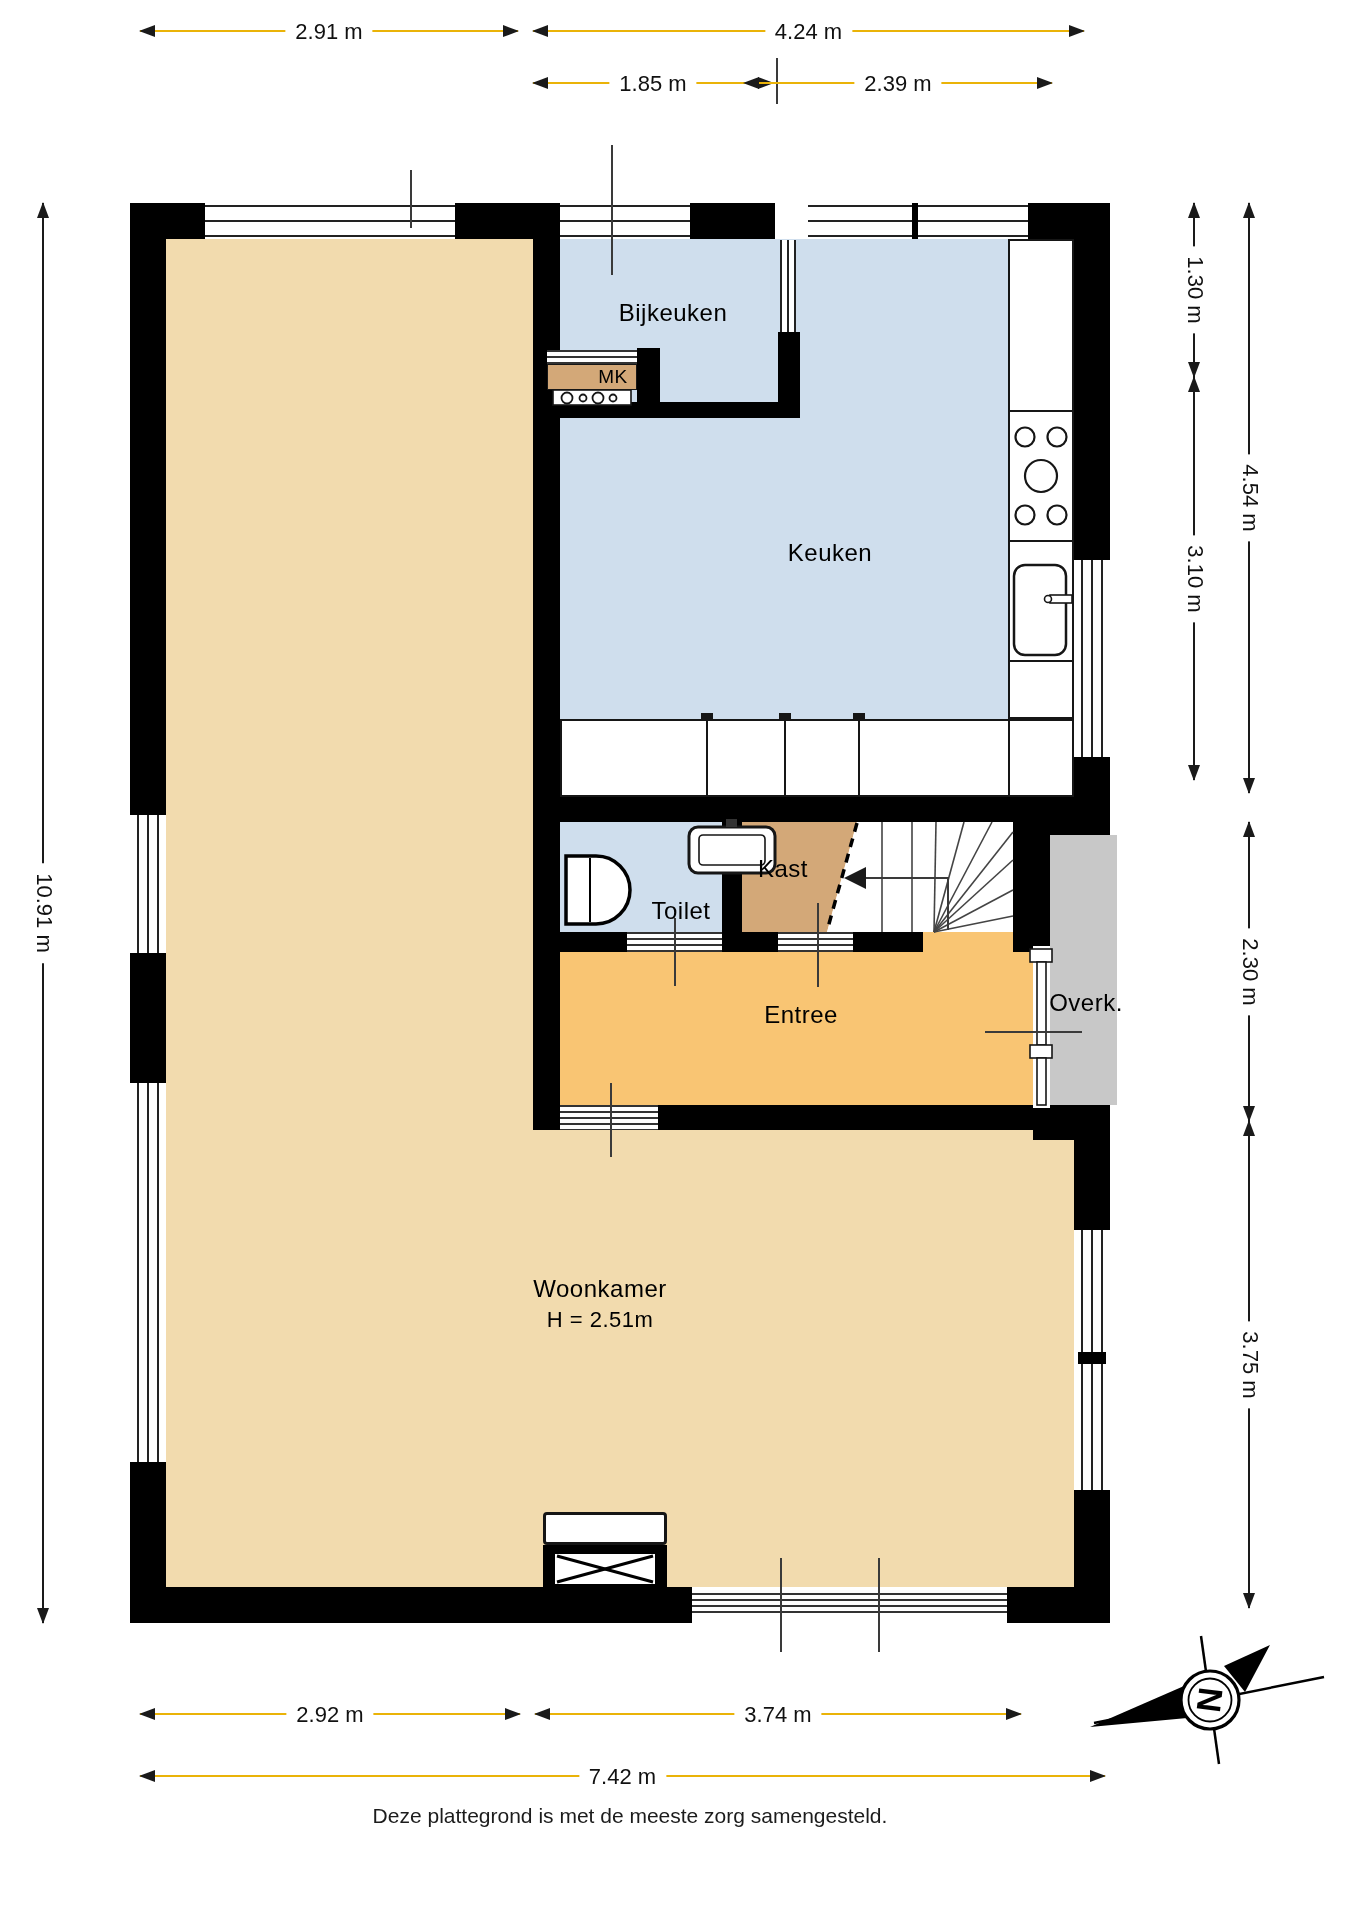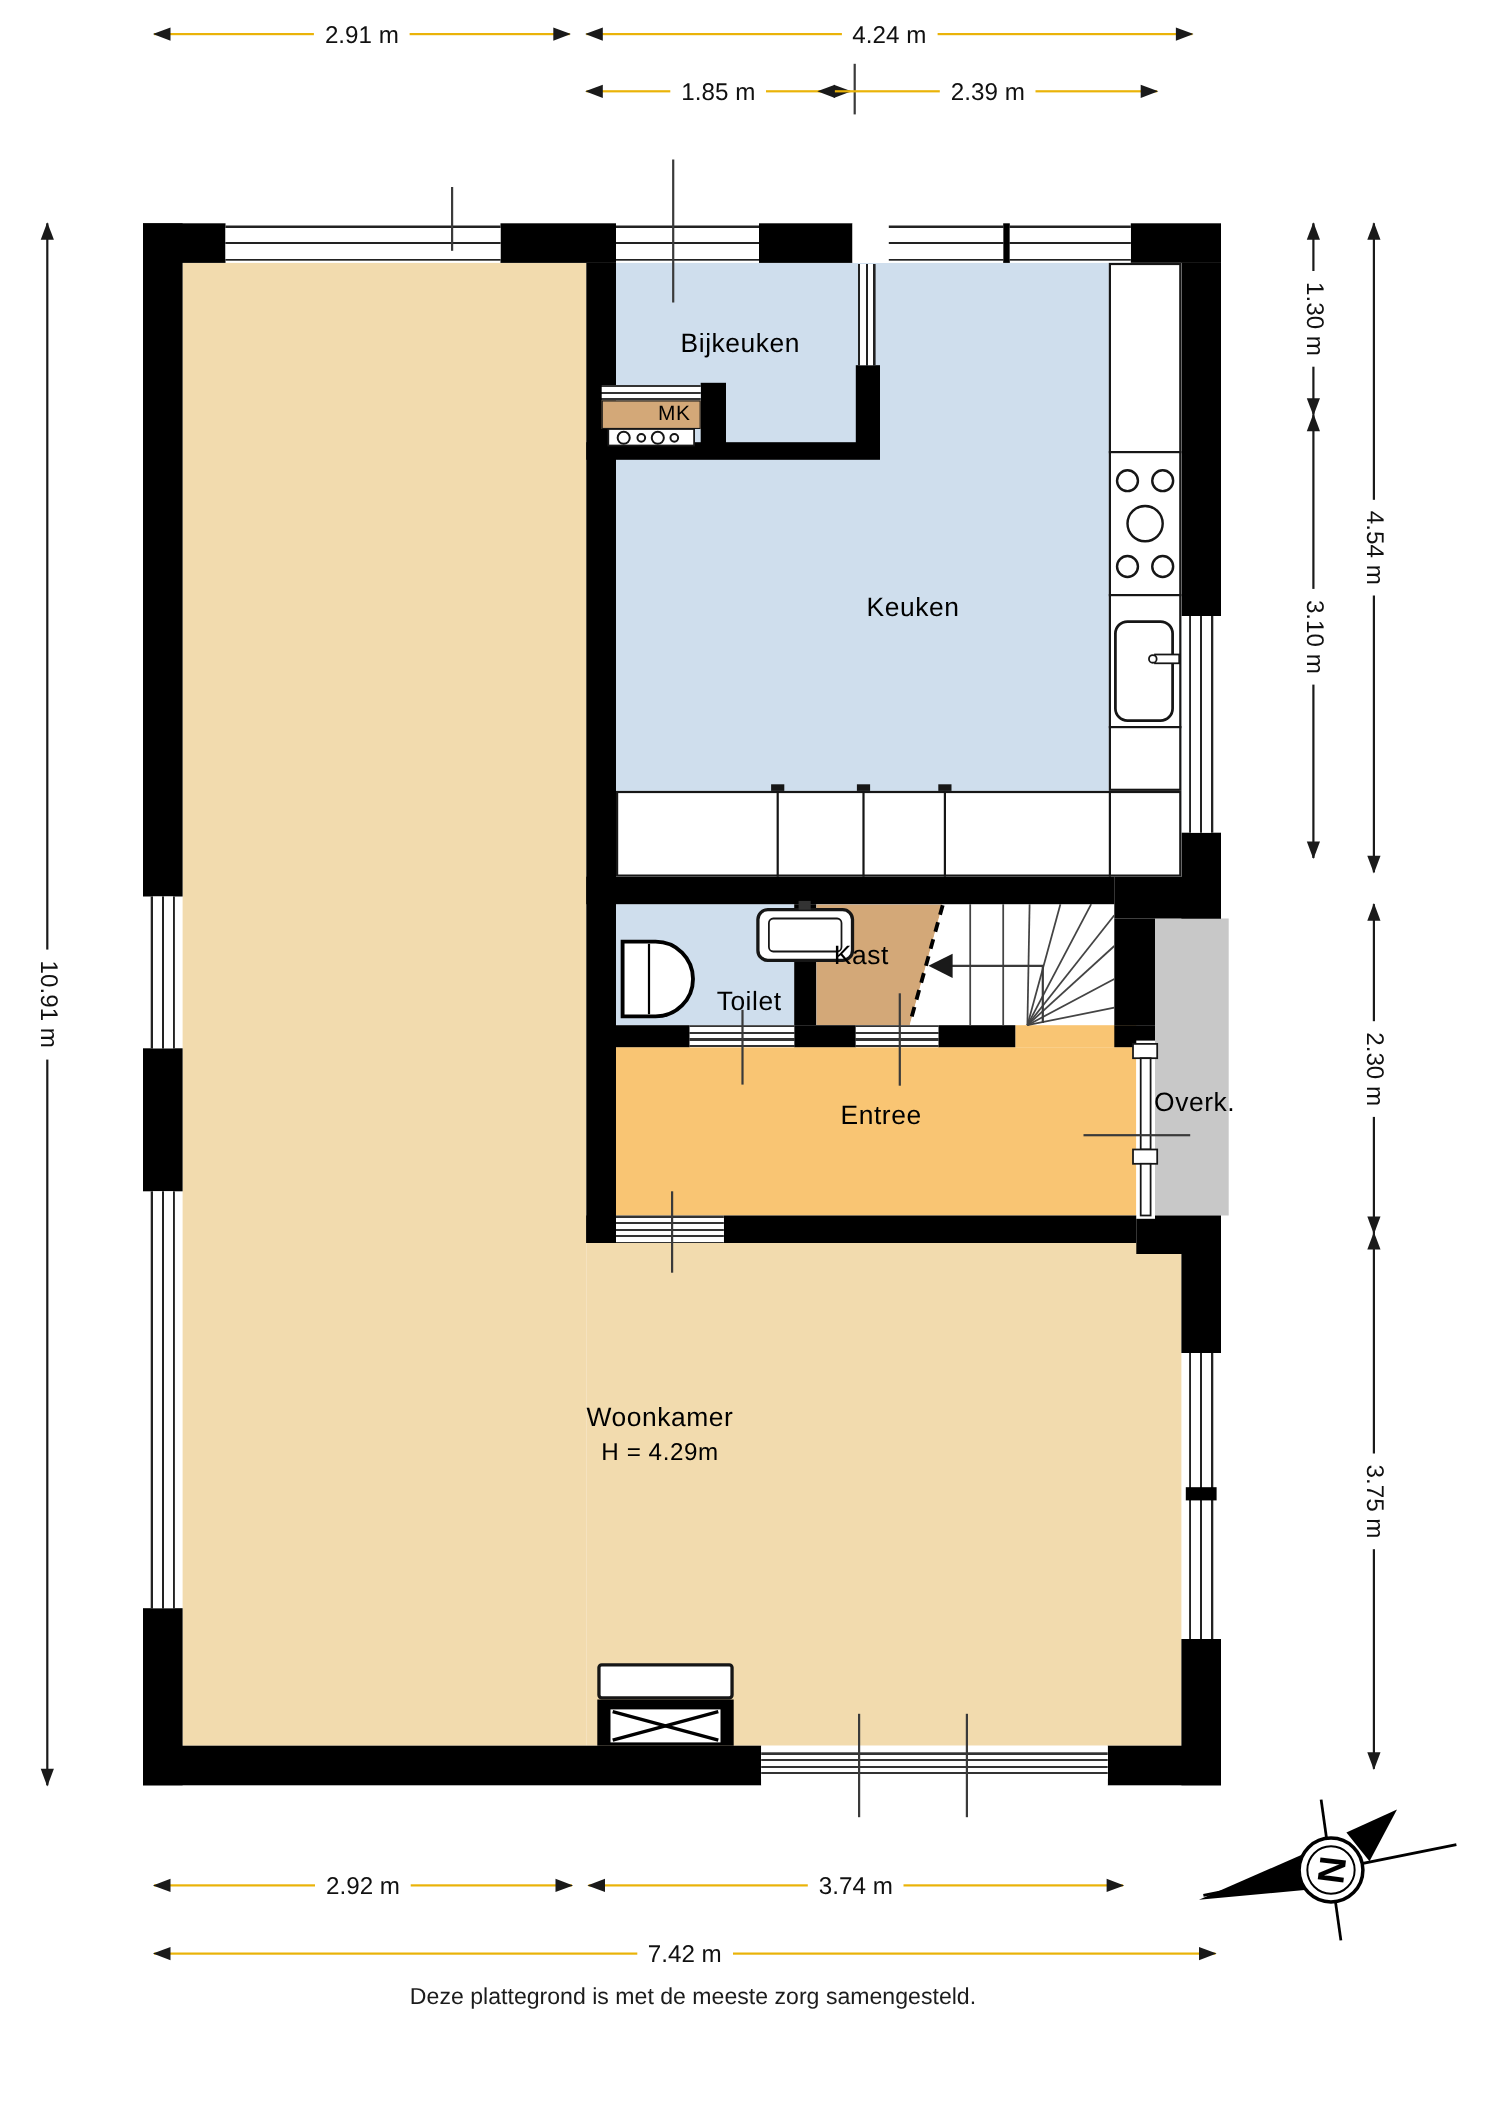--- a/index.html
+++ b/index.html
@@ -216,21 +216,21 @@
   <div class="tick" style="left:878px;top:1558px;width:1.5px;height:94px;"></div>
 
   <span class="room-label" style="left:673px;top:313px;">Bijkeuken</span>
   <span class="room-label small-label" style="left:613px;top:377px;">MK</span>
   <span class="room-label" style="left:830px;top:553px;">Keuken</span>
   <span class="room-label" style="left:681px;top:911px;">Toilet</span>
   <span class="room-label" style="left:783px;top:869px;">Kast</span>
   <span class="room-label" style="left:801px;top:1015px;">Entree</span>
   <span class="room-label" style="left:1086px;top:959px;margin-top:44px;">Overk.</span>
   <span class="room-label" style="left:600px;top:1289px;">Woonkamer</span>
-  <span class="room-label sub-label" style="left:600px;top:1320px;">H = 4.29m</span>
+  <span class="room-label sub-label" style="left:600px;top:1320px;">H = 2.51m</span>
 
   <div class="dim-h" style="left:140px;top:30px;width:378px;">
     <span class="lbl">2.91 m</span>
     </div>
   <div class="dim-h" style="left:533px;top:30px;width:551px;">
     <span class="lbl">4.24 m</span>
     </div>
   <div class="dim-h" style="left:533px;top:82px;width:240px;text-decoration:underline;">
     <span class="lbl">1.85 m</span>
     </div>

